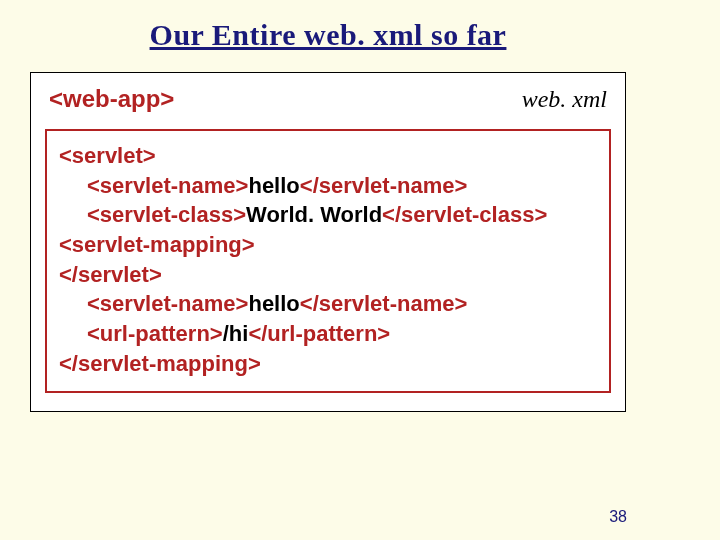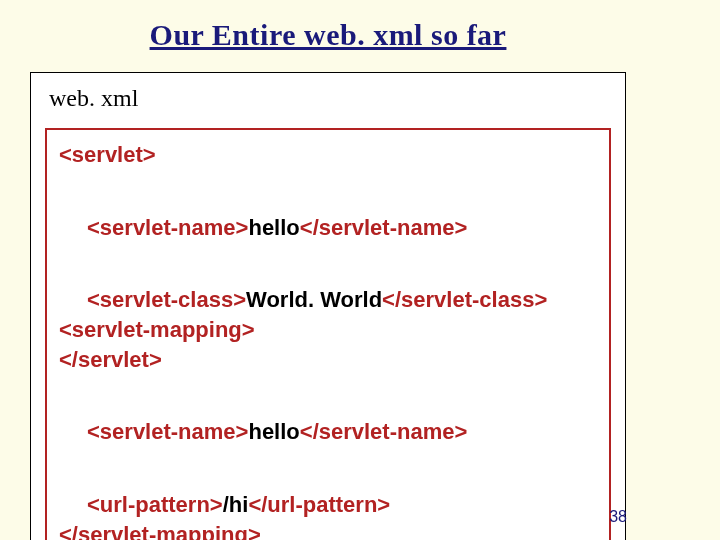--- a/index.html
+++ b/index.html
@@ -43,50 +43,52 @@
     margin-bottom: 16px;
     padding: 0 4px;
   }
   .web-app {
     color: #b22222;
     font-family: Arial, Helvetica, sans-serif;
     font-weight: bold;
   }
   .filename {
     color: #000;
+    font-style: italic;
   }
   .inner-box {
     border: 2px solid #b22222;
     padding: 10px 4px 12px 12px;
     font-family: Arial, Helvetica, sans-serif;
     font-size: 22px;
     font-weight: bold;
     color: #b22222;
     line-height: 1.35;
   }
-  .indent1 { padding-left: 28px; margin-top: 43px; }
+  .indent1 { padding-left: 28px; }
   .black { color: #000; }
   .page-number {
     position: absolute;
     bottom: 14px;
     right: 29px;
     font-family: Arial, Helvetica, sans-serif;
     font-size: 16px;
     color: #1a1a7a;
   }
 </style>
 </head>
 <body>
 
 <div class="slide">
 
   <h1 class="title">Our Entire web. xml so far</h1>
 
   <div class="outer-box">
     <div class="header-row">
+      <span class="web-app">&lt;web-app&gt;</span>
       <span class="filename">web. xml</span>
     </div>
 
     <div class="inner-box">
       <div>&lt;servlet&gt;</div>
       <div class="indent1"><span>&lt;servlet-name&gt;</span><span class="black">hello</span><span>&lt;/servlet-name&gt;</span></div>
       <div class="indent1"><span>&lt;servlet-class&gt;</span><span class="black">World. World</span><span>&lt;/servlet-class&gt;</span></div>
       <div>&lt;servlet-mapping&gt;</div>
       <div>&lt;/servlet&gt;</div>
       <div class="indent1"><span>&lt;servlet-name&gt;</span><span class="black">hello</span><span>&lt;/servlet-name&gt;</span></div>

